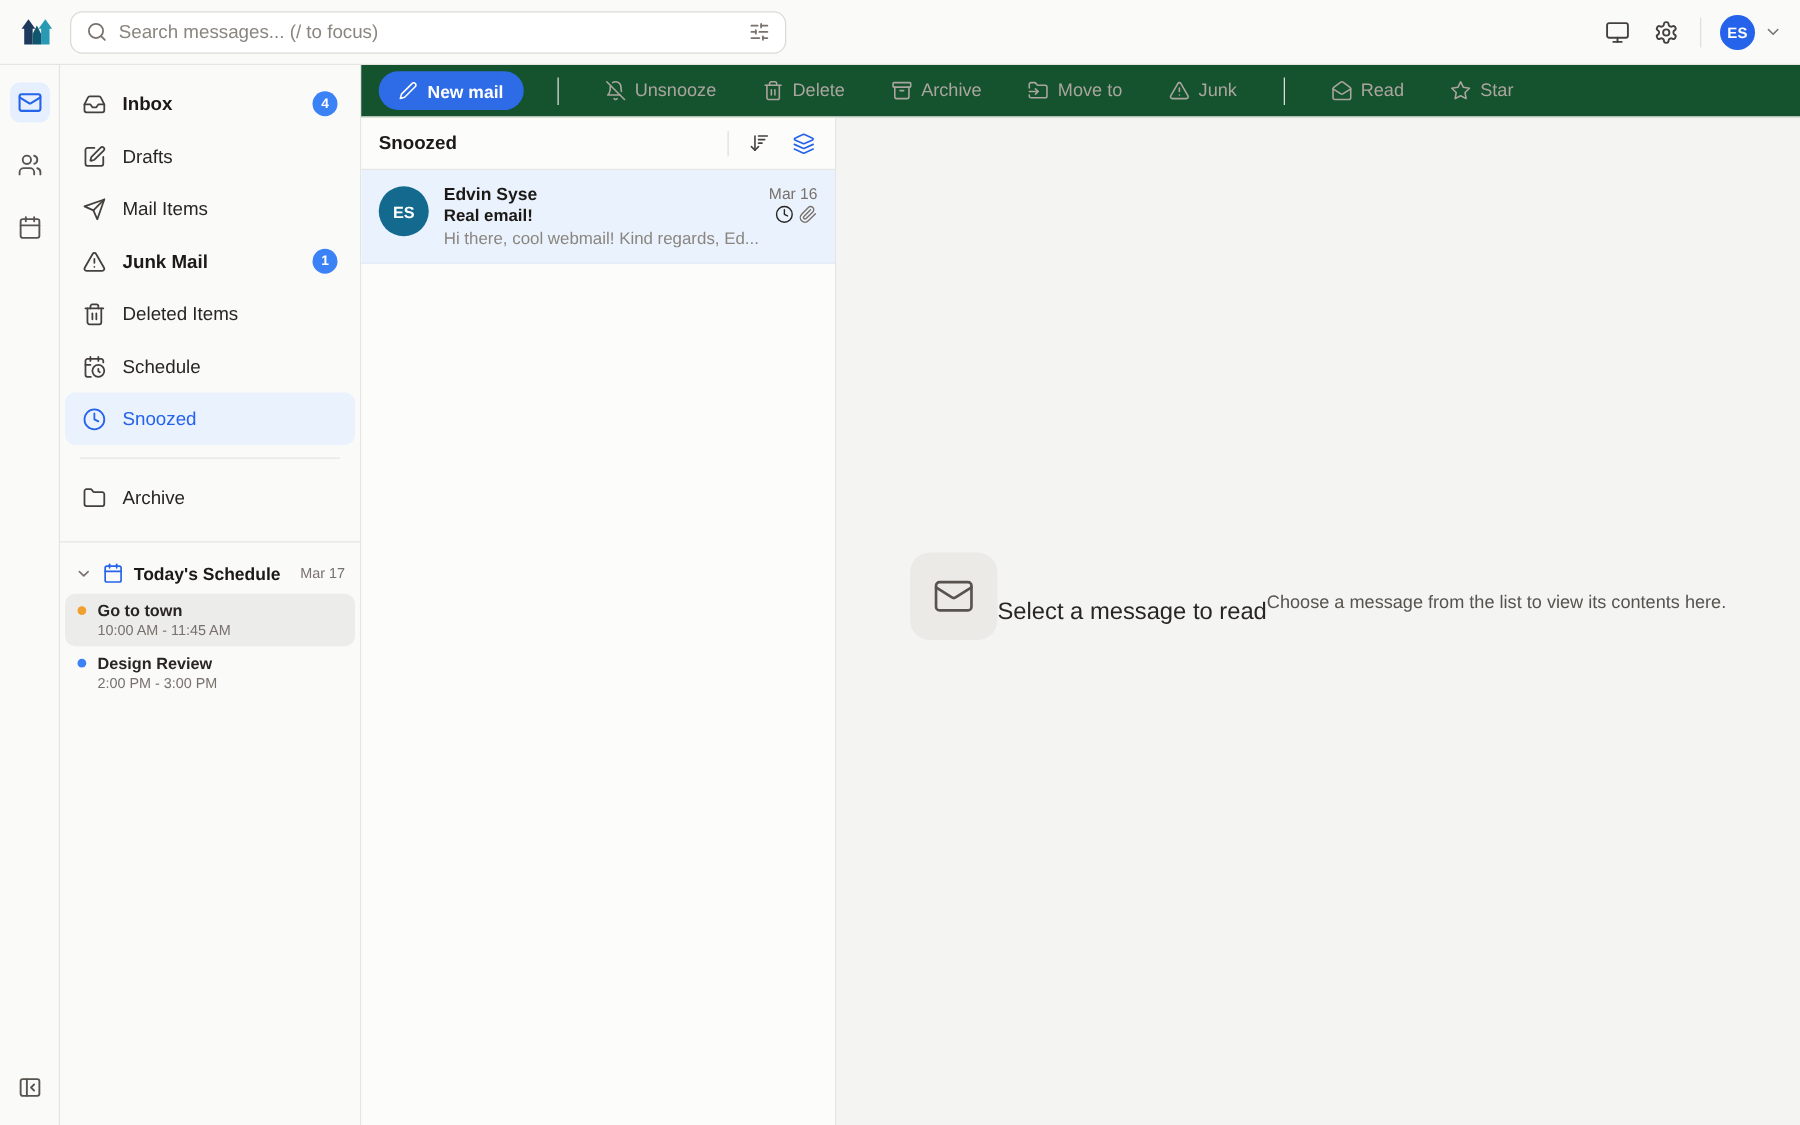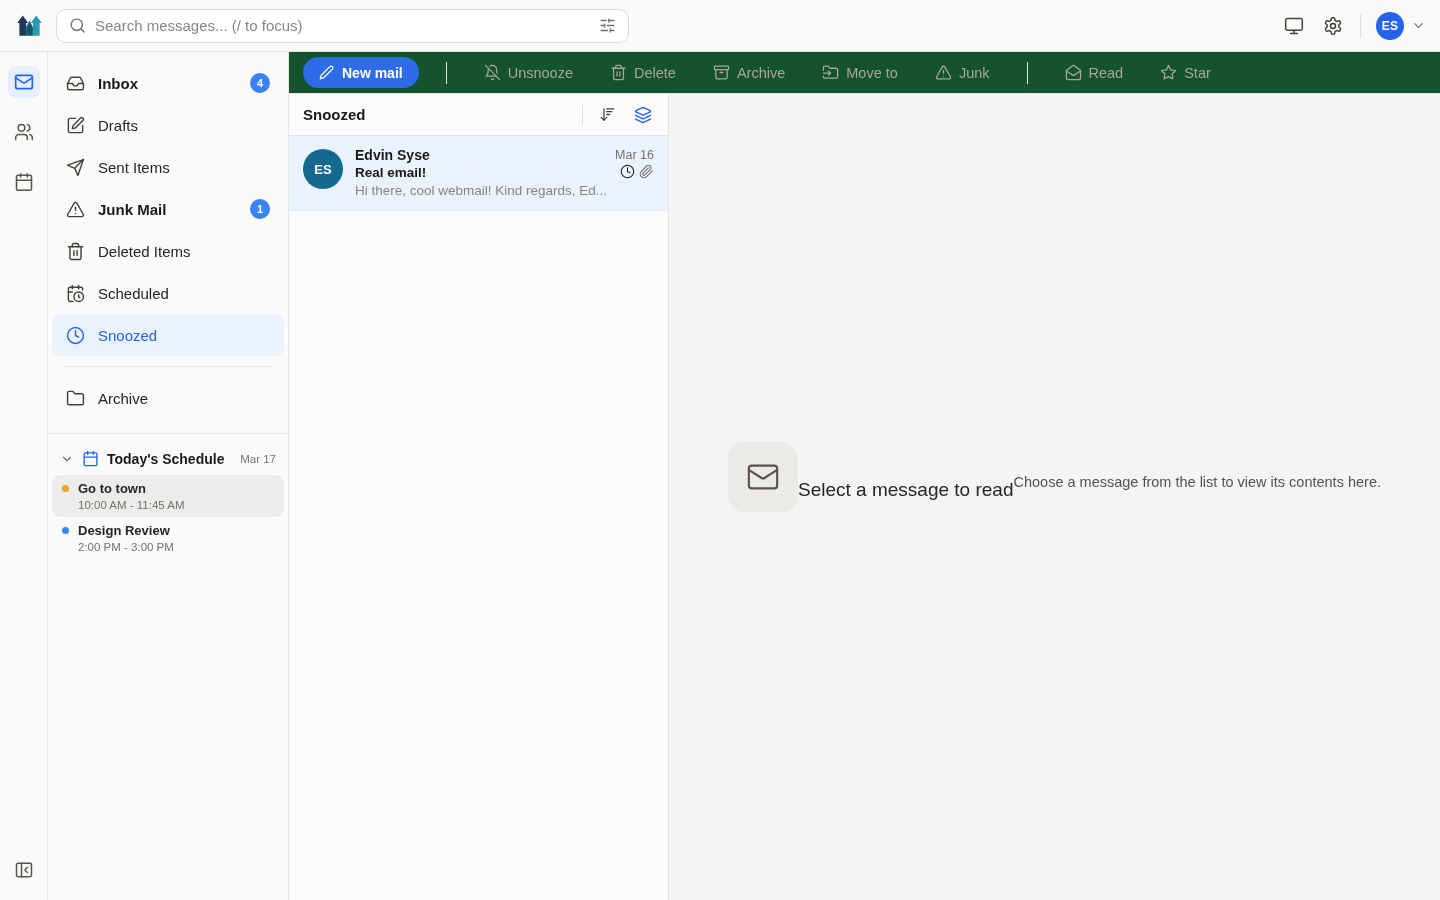--- a/index.html
+++ b/index.html
@@ -216,21 +216,21 @@
         </span>
         <span>Drafts</span>
       </div>
       <div class="nav-item">
         <span class="nav-ic">
           <svg width="19" height="19" viewBox="0 0 24 24" fill="none" stroke="currentColor" stroke-width="1.8" stroke-linecap="round" stroke-linejoin="round">
               <path d="m22 2-11 11"></path>
               <path d="M22 2 15 22l-4-9-9-4z"></path>
             </svg>
         </span>
-        <span>Sent Items</span>
+        <span>Mail Items</span>
       </div>
       <div class="nav-item bold">
         <span class="nav-ic">
           <svg width="19" height="19" viewBox="0 0 24 24" fill="none" stroke="currentColor" stroke-width="1.8" stroke-linecap="round" stroke-linejoin="round">
               <path d="m21.73 18-8-14a2 2 0 0 0-3.48 0l-8 14A2 2 0 0 0 4 21h16a2 2 0 0 0 1.73-3z"></path>
               <path d="M12 9v4"></path>
               <path d="M12 17h.01"></path>
             </svg>
         </span>
         <span>Junk Mail</span>
@@ -252,21 +252,21 @@
         <span class="nav-ic">
           <svg width="19" height="19" viewBox="0 0 24 24" fill="none" stroke="currentColor" stroke-width="1.8" stroke-linecap="round" stroke-linejoin="round">
               <path d="M21 7.5V6a2 2 0 0 0-2-2H5a2 2 0 0 0-2 2v14a2 2 0 0 0 2 2h3.5"></path>
               <path d="M16 2v4"></path>
               <path d="M8 2v4"></path>
               <path d="M3 10h5"></path>
               <path d="M17.5 17.5 16 16.3V14"></path>
               <circle cx="16" cy="16" r="6"></circle>
             </svg>
         </span>
-        <span>Scheduled</span>
+        <span>Schedule</span>
       </div>
       <div class="nav-item active">
         <span class="nav-ic">
           <svg width="19" height="19" viewBox="0 0 24 24" fill="none" stroke="currentColor" stroke-width="1.8" stroke-linecap="round" stroke-linejoin="round">
               <circle cx="12" cy="12" r="10"></circle>
               <polyline points="12 6 12 12 16 14"></polyline>
             </svg>
         </span>
         <span>Snoozed</span>
       </div>

